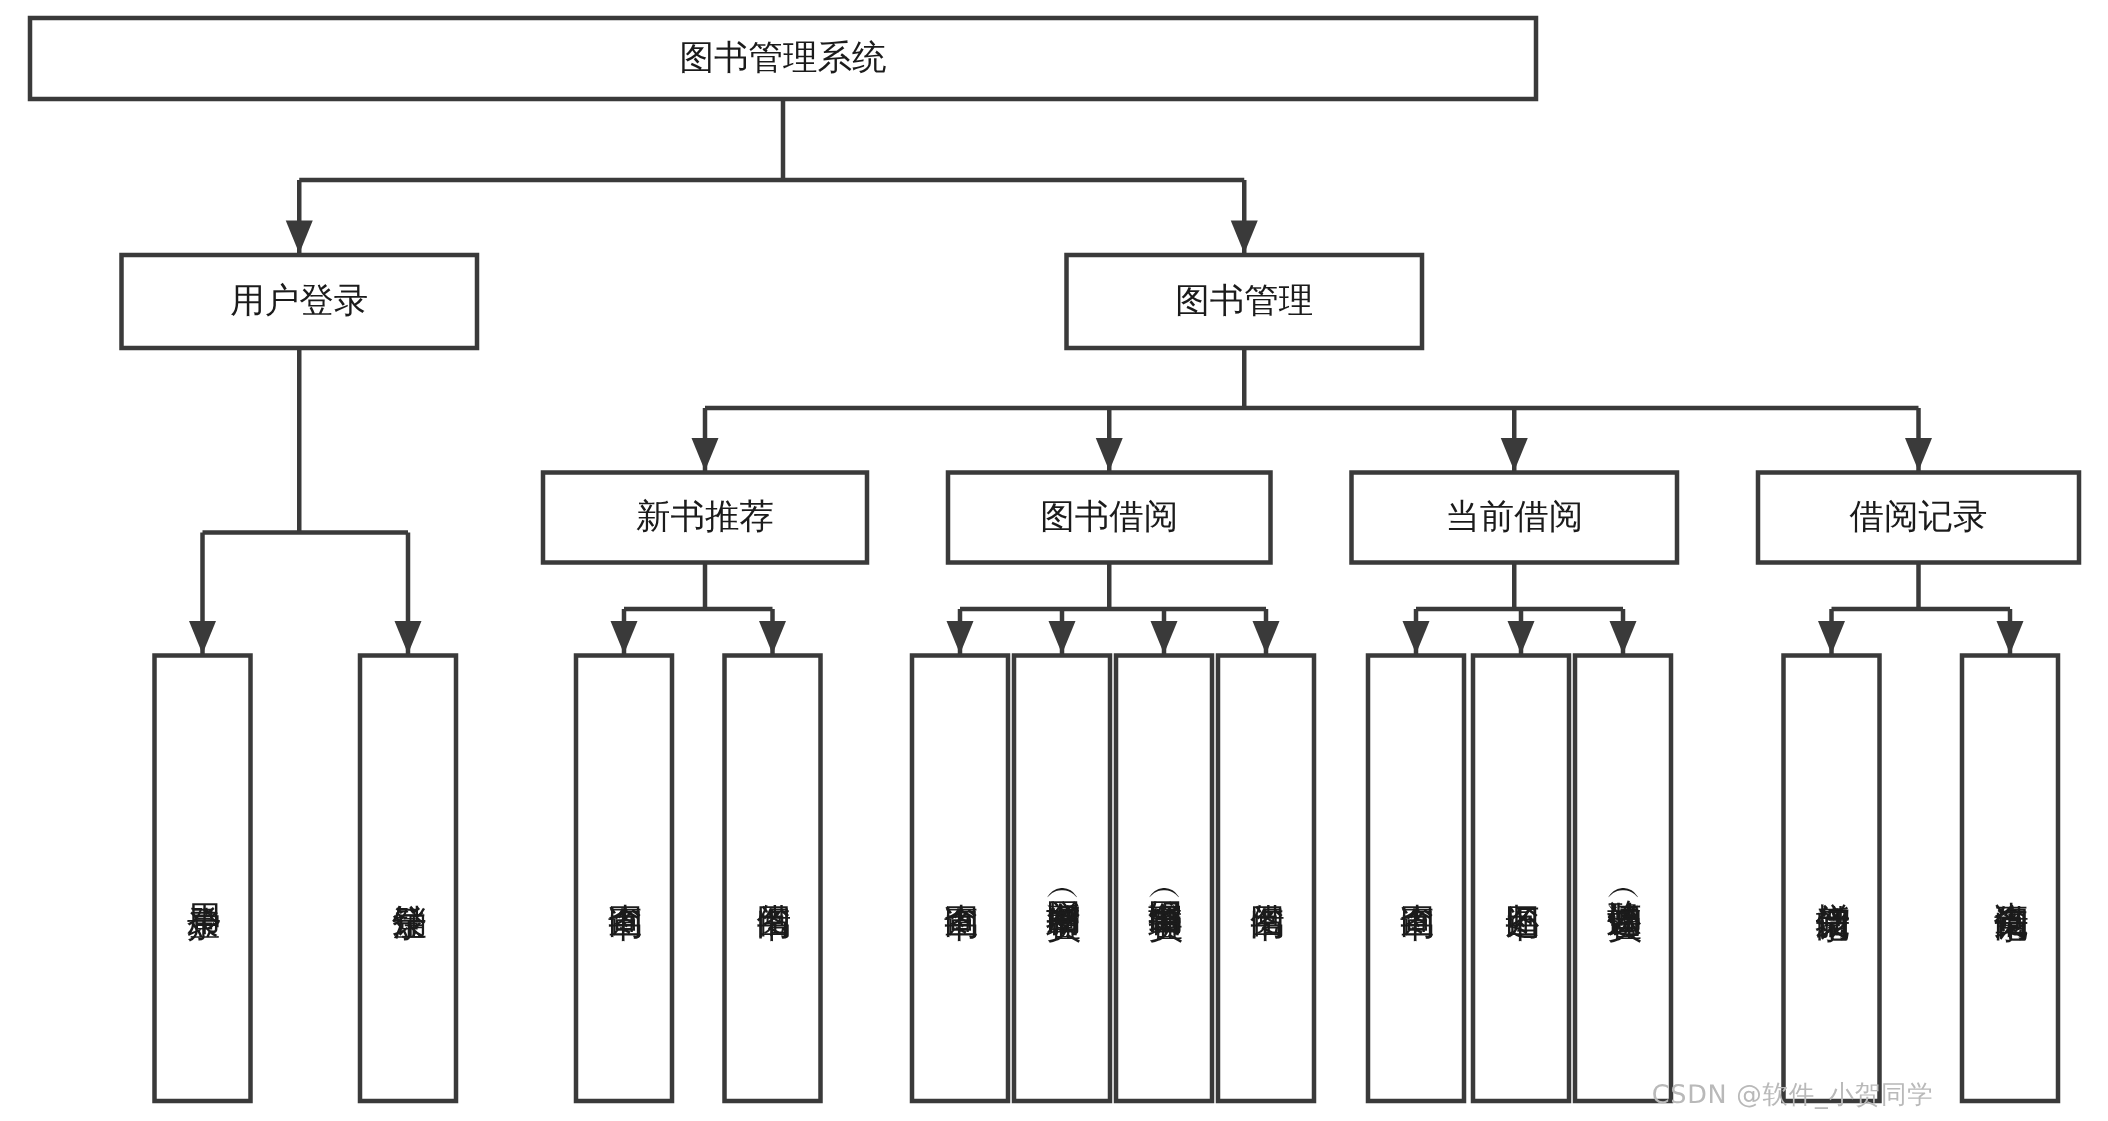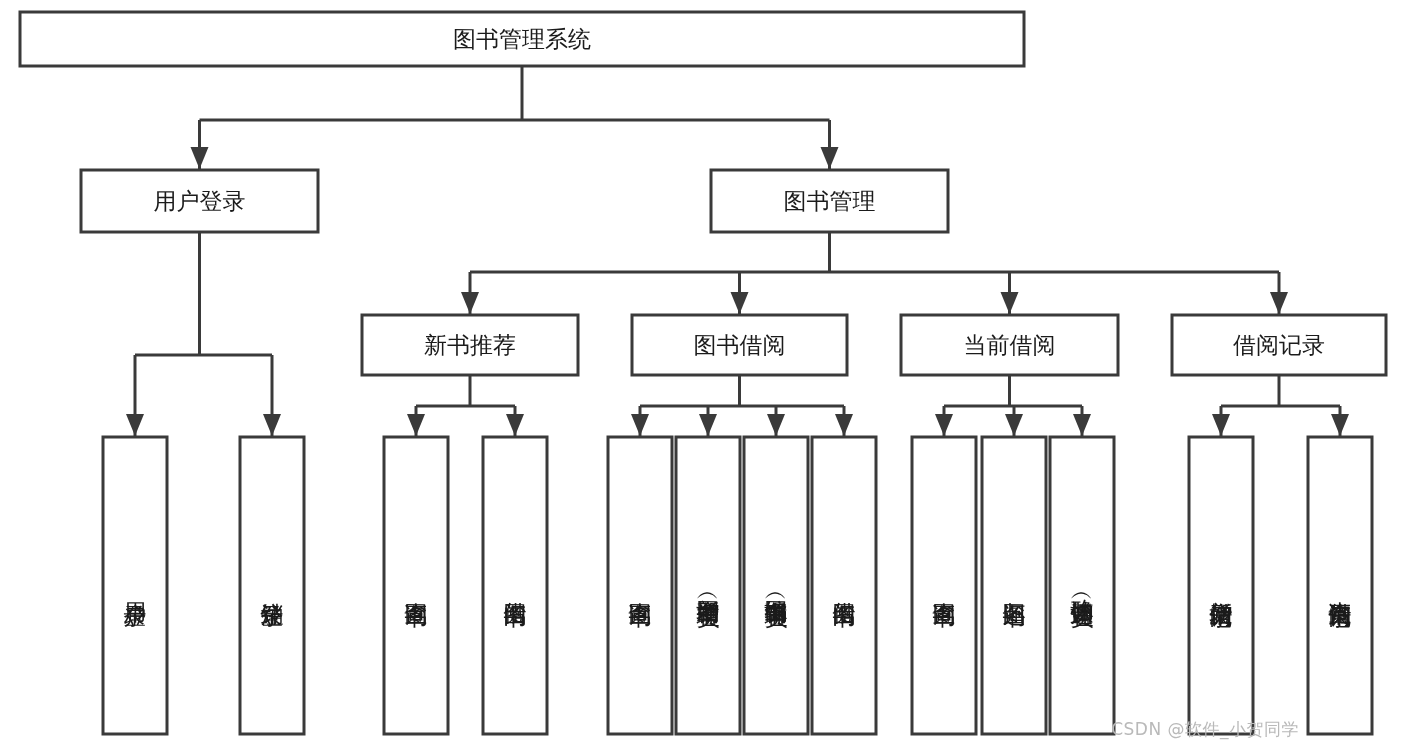--- a/index.html
+++ b/index.html
@@ -23,21 +23,21 @@
   .vtext{
     writing-mode:vertical-rl;
     text-orientation:upright;
     font-family:"DejaVu Sans","Liberation Sans",sans-serif;
     font-size:23px;line-height:1.18;color:#1b1b1b;
     letter-spacing:1px;
     white-space:nowrap;
     text-align:center;
   }
   #watermark{
-    position:absolute;right:0;bottom:6px;
+    position:absolute;right:10px;bottom:6px;
     font-family:"DejaVu Sans","Liberation Sans",sans-serif;
     font-size:17px;color:#b9b9b9;letter-spacing:0.5px;
     pointer-events:none;user-select:none;white-space:nowrap;
   }
 </style>
 </head>
 <body>
 
 <div id="stage">
 

